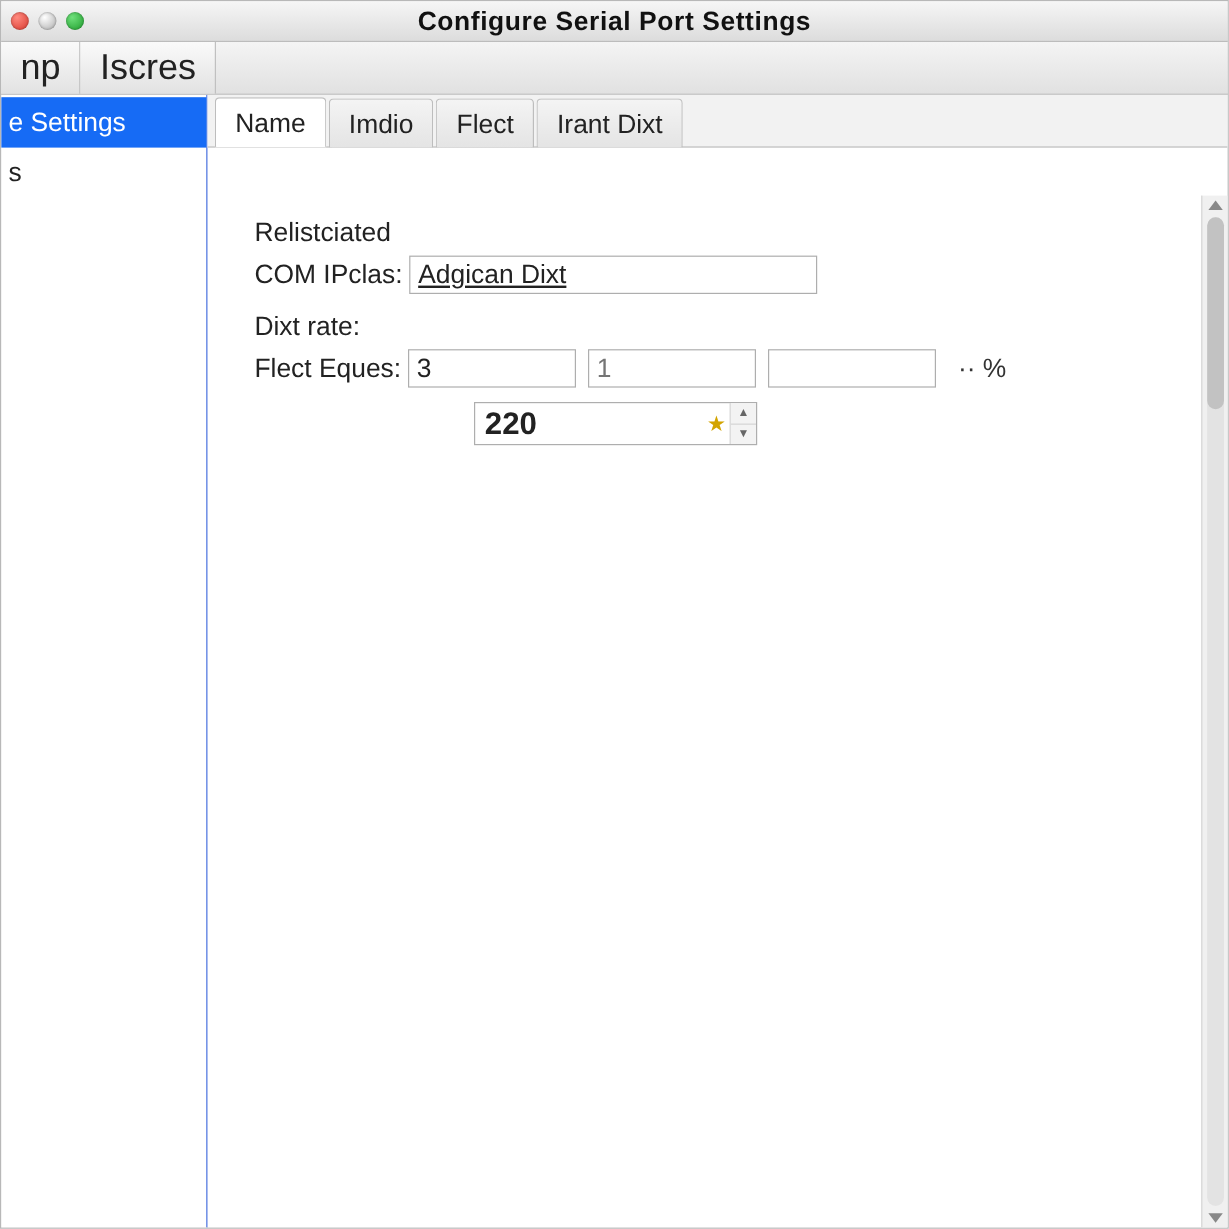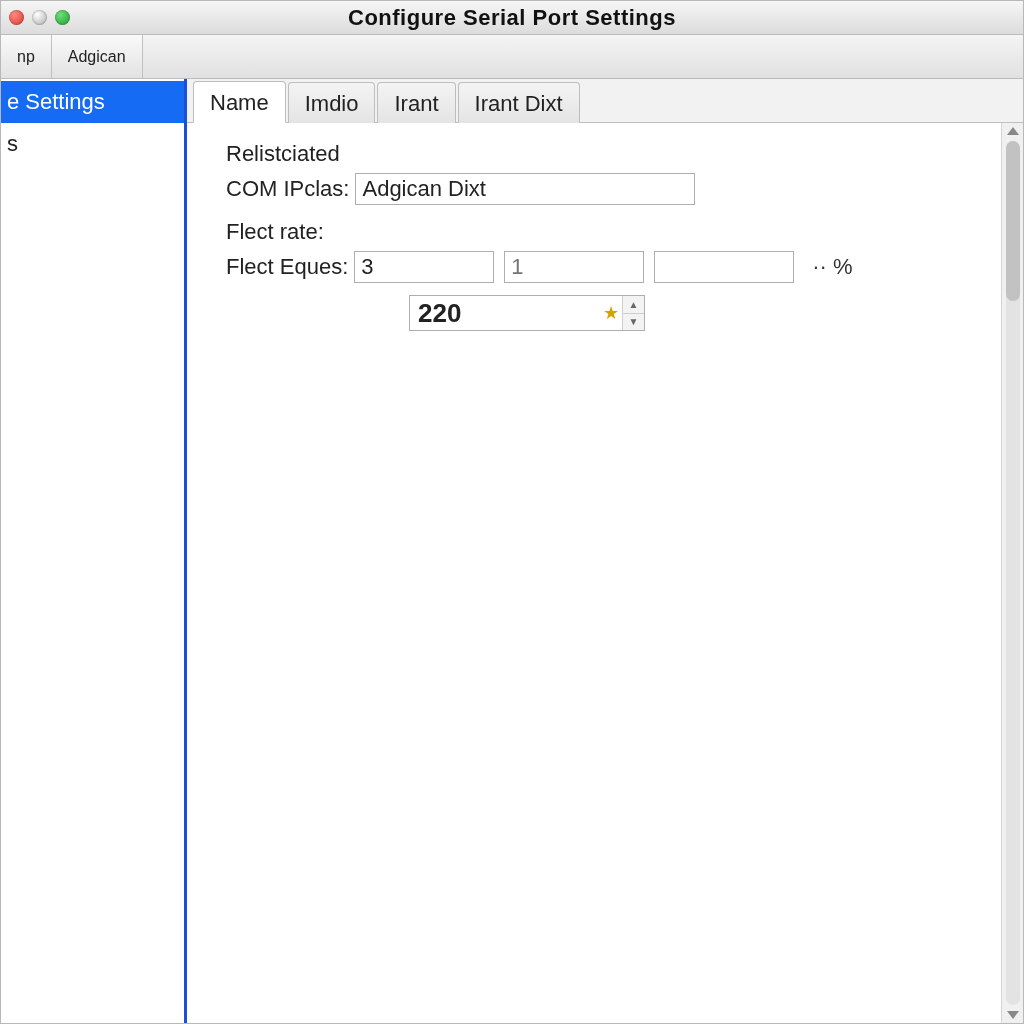--- a/index.html
+++ b/index.html
@@ -37,47 +37,48 @@
     height: 44px;
     background: linear-gradient(#f4f4f4,#e1e1e1);
     border-bottom: 1px solid #bdbdbd;
     display: flex; align-items: stretch;
   }
   .toolbar .segment {
     display: flex; align-items: center; justify-content: center;
     padding: 0 16px;
     border-right: 1px solid #c0c0c0;
     background: linear-gradient(#fafafa,#e2e2e2);
-    font-size: 16px; color: #222;
+    font-size: 30px; color: #222;
   }
   .body {
     flex: 1; display: flex; overflow: hidden;
   }
   .sidebar {
-    width: 186px;
-    background: #fff;
-    border-right: 3px solid #1d4ed8;
+    width: 172px;
+    background: #fff;
+    border-right: 1px solid #1d4ed8;
     padding-top: 2px;
   }
   .side-item {
     padding: 8px 10px 8px 6px;
     font-size: 22px;
     color: #222;
     white-space: nowrap;
     overflow: hidden;
   }
   .side-item.selected {
     background: #166bf5;
     color: #fff;
   }
   .main {
     flex: 1;
     background: #fff;
     display: flex; flex-direction: column;
     position: relative;
+    gap: 40px;
   }
   .tabstrip {
     display: flex;
     height: 44px;
     border-bottom: 1px solid #bfbfbf;
     padding-left: 6px;
     background: #f2f2f2;
     align-items: flex-end;
   }
   .tab {
@@ -108,21 +109,21 @@
   .sub { margin-top: 14px; }
   .grey { color: #9a9a9a; }
   input.text {
     font-size: 22px;
     padding: 2px 6px;
     border: 1px solid #aeaeae;
     background: #fff;
     color: #222;
     height: 32px;
   }
-  .com-input { width: 340px; margin-left: 6px; }
+  .com-input { width: 340px; margin-left: 6px; text-decoration: underline; }
   .flect-group { display: flex; align-items: center; gap: 10px; }
   .flect-group input.text { width: 140px; }
   .suffix { margin-left: 8px; color: #333; font-size: 22px; }
   .spinner {
     display: inline-flex; align-items: center;
     border: 1px solid #aeaeae;
     height: 36px;
     margin-top: 6px;
   }
   .spinner .spval {
@@ -169,56 +170,56 @@
     <div class="traffic-lights">
       <div class="tl red"></div>
       <div class="tl yellow"></div>
       <div class="tl green"></div>
     </div>
     <div class="win-title">Configure  Serial  Port   Settings</div>
   </div>
 
   <div class="toolbar">
     <div class="segment">np</div>
-    <div class="segment">Adgican</div>
+    <div class="segment">Iscres</div>
   </div>
 
   <div class="body">
 
     <div class="sidebar">
       <div class="side-item selected">
         <span>e Settings</span>
       </div>
       <div class="side-item">
         <span>s</span>
       </div>
     </div>
 
     <div class="main">
 
       <div class="tabstrip">
         <div class="tab active">Name</div>
         <div class="tab">Imdio</div>
-        <div class="tab">Irant</div>
+        <div class="tab">Flect</div>
         <div class="tab">Irant Dixt</div>
       </div>
 
       <div class="content-wrap">
         <div class="content">
 
           <div class="row">
             <span class="label">Relistciated</span>
           </div>
           <div class="row">
             <span class="label">COM IPclas:</span>
             <input class="text com-input" type="text" value="Adgican Dixt" style="">
           </div>
 
           <div class="row sub">
-            <span class="label">Flect rate:</span>
+            <span class="label">Dixt rate:</span>
           </div>
           <div class="row">
             <span class="label" style="margin-right:6px;">Flect Eques:</span>
             <div class="flect-group">
               <input class="text" type="text" value="3" style="">
               <input class="text" type="text" placeholder="1" style="">
               <input class="text" type="text" value="" style="">
               <span class="suffix">··  %</span>
             </div>
           </div>

